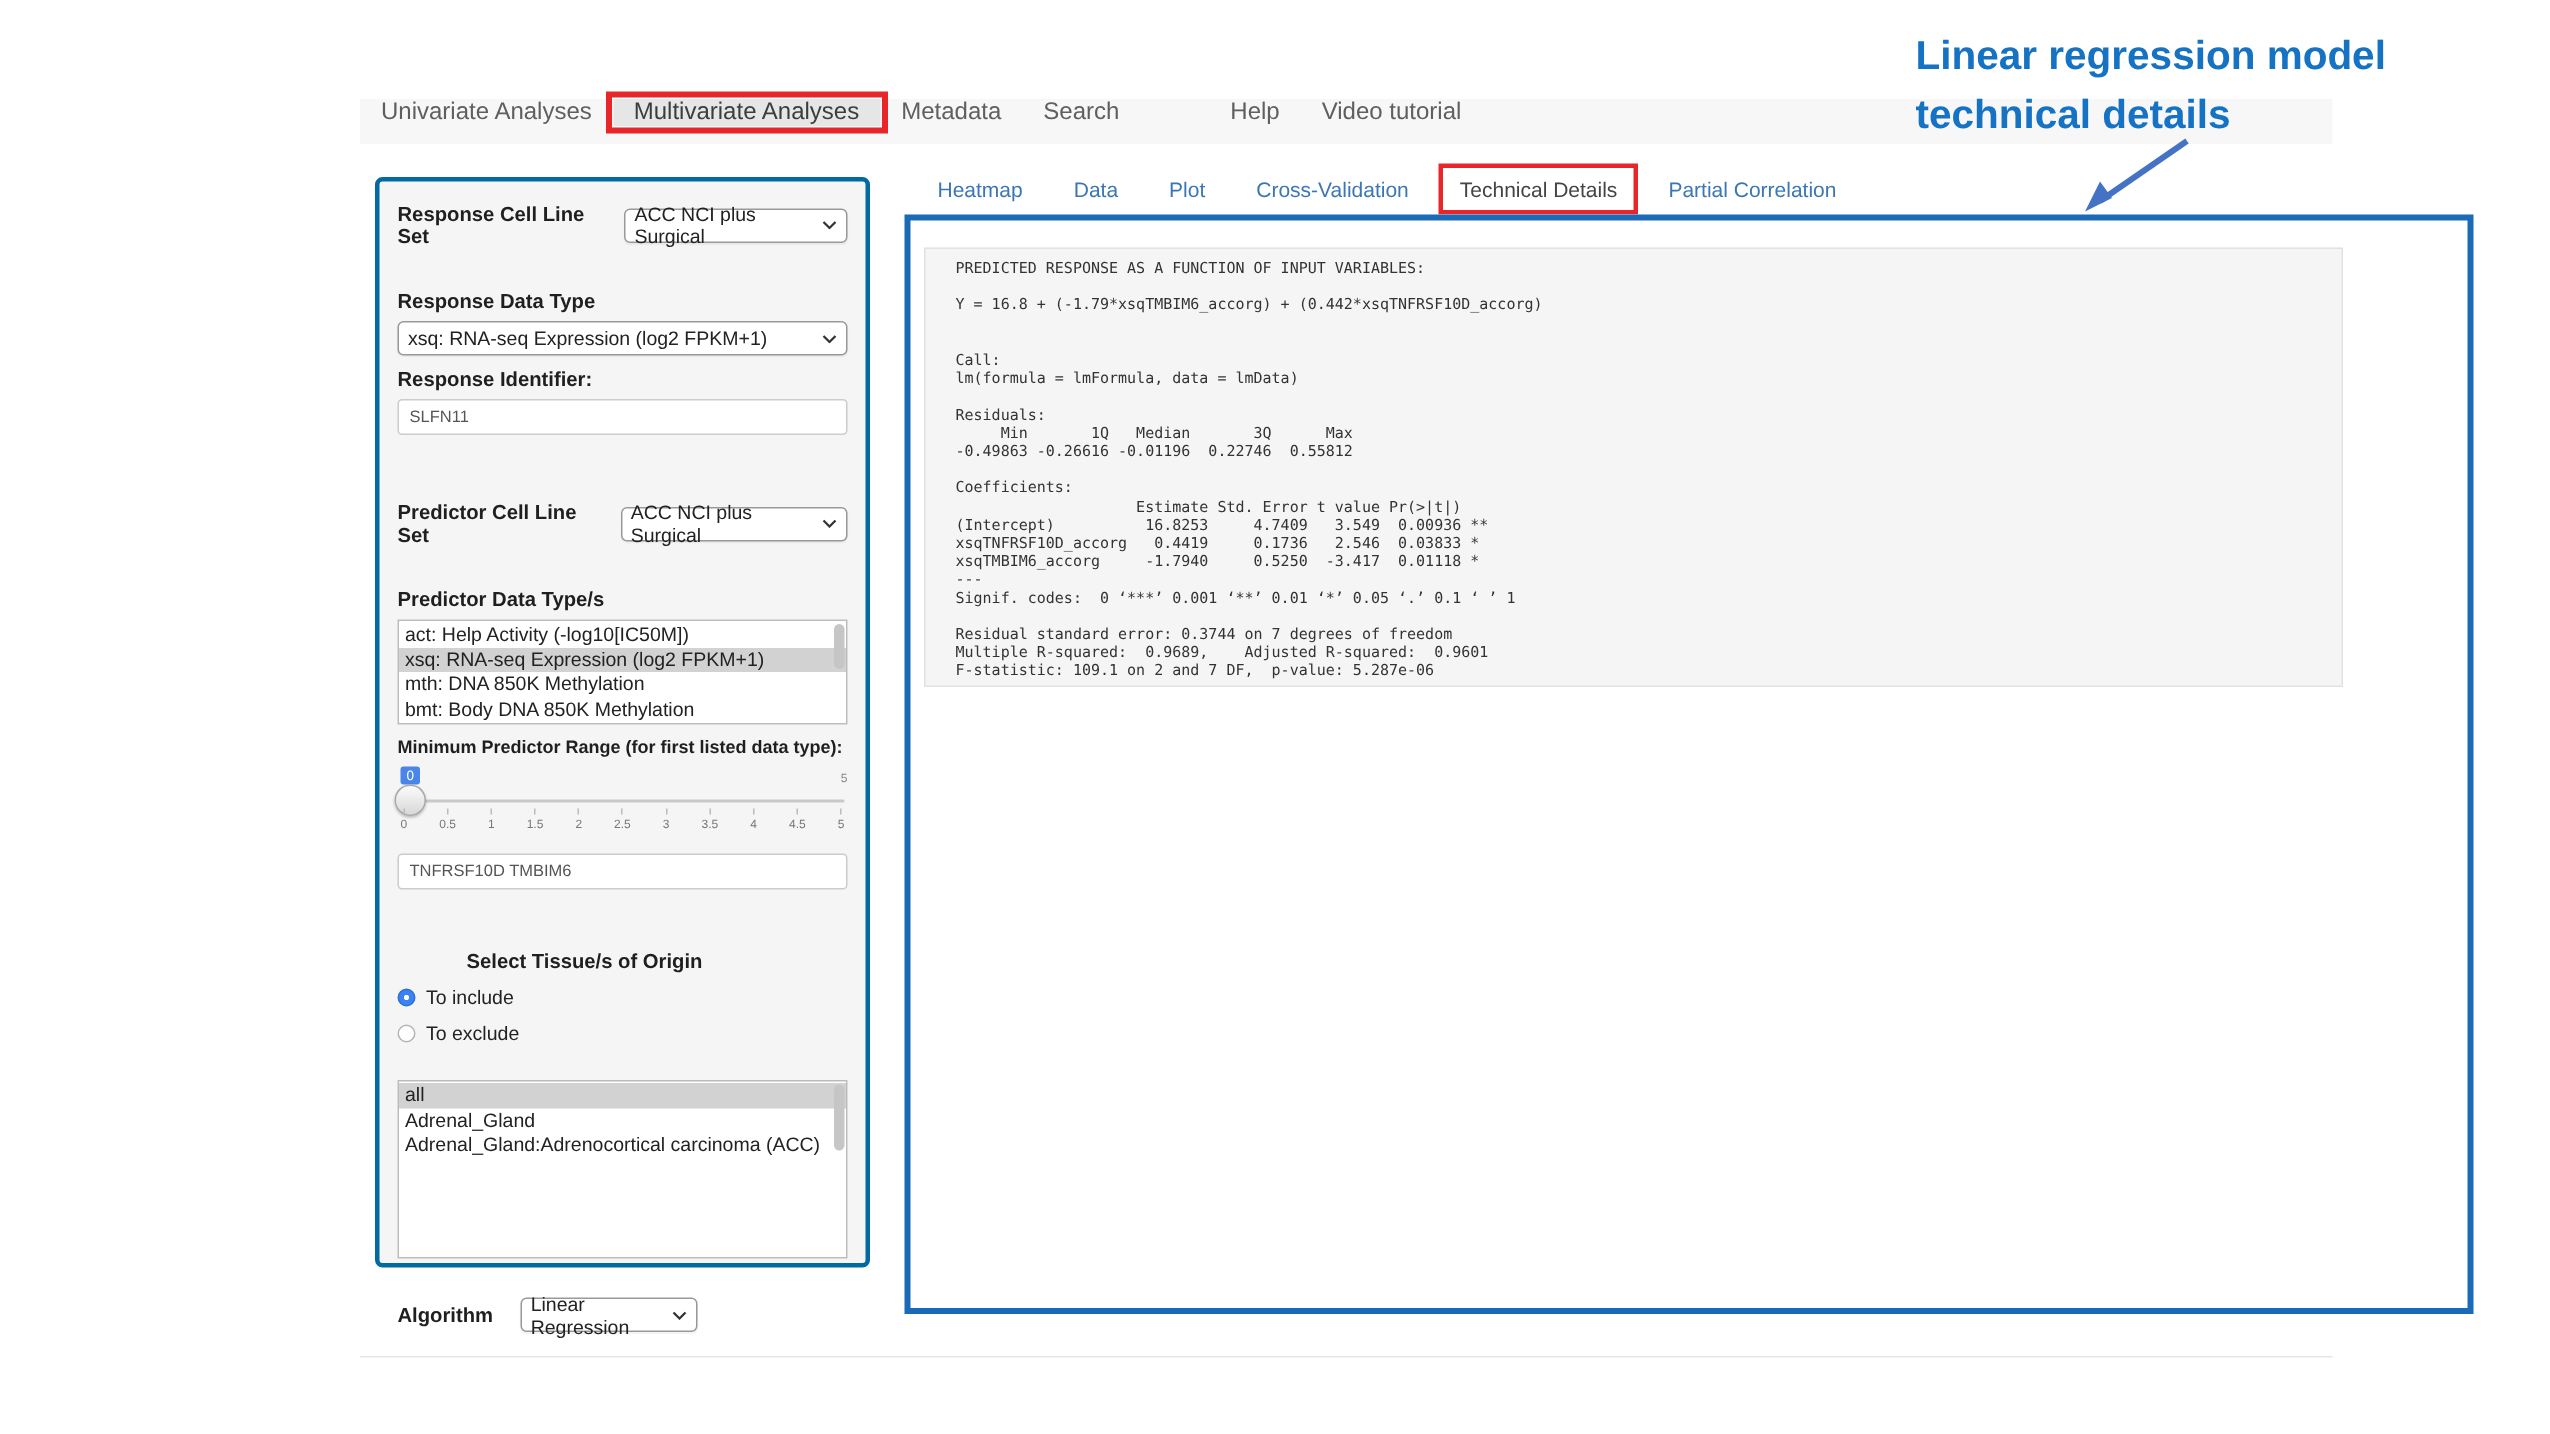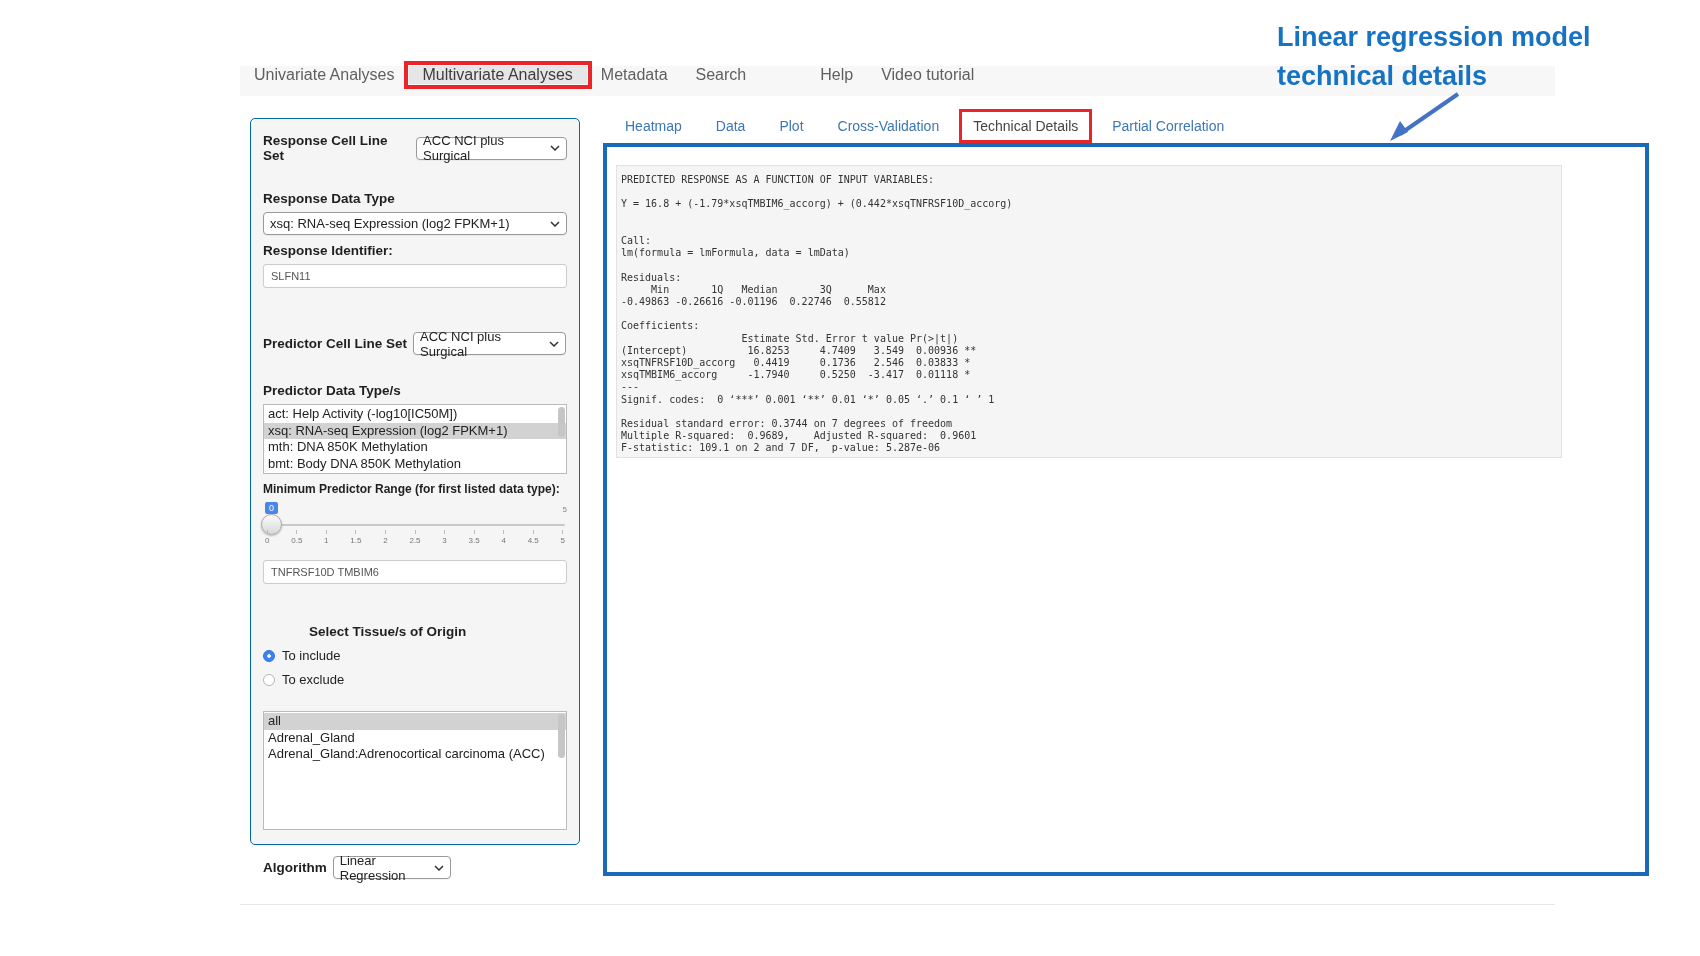--- a/index.html
+++ b/index.html
@@ -27,36 +27,36 @@
   
   .annotation-title {
     position:absolute; left:1277px; top:18px; width:420px;
     font-size:27px; line-height:39px; font-weight:bold; color:#1673c4;
   }
   .annotation-arrow { position:absolute; left:1378px; top:88px; }
 
   
   .sidebar {
     position:absolute; left:250px; top:118px; width:330px; height:727px;
-    background:#f5f5f5; border:1px solid #0369a1; border-radius:5px;
+    background:#f5f5f5; border:3px solid #0369a1; border-radius:5px;
     padding:14px 12px; font-size:13px;
   }
   .lbl { font-weight:bold; color:#1f1f1f; font-size:13.5px; }
   .lbl.small { font-size:12px; white-space:nowrap; }
   .inline-row { display:flex; align-items:center; gap:6px; }
   .select {
     display:inline-flex; align-items:center; justify-content:space-between;
     background:#fff; border:1px solid #999; border-radius:4px;
     height:23px; padding:0 6px; font-size:13px; color:#222; cursor:pointer;
     box-shadow:0 1px 1px rgba(0,0,0,.05);
   }
   .select .chev { margin-left:6px; display:flex; align-items:center; }
   .select.w-cellline { width:153px; }
   .select.full { width:100%; margin-top:6px; }
-  .select.w-algo { width:118px; }
+  .select.w-algo { width:118px;margin-left:12px; }
   .text-input {
     width:100%; height:24px; border:1px solid #ccc; border-radius:3px;
     background:#fff; padding:0 7px; font-size:11px; color:#555;
     font-family:"Liberation Sans", sans-serif; margin-top:6px;
   }
   .listbox {
     position:relative; background:#fff; border:1px solid #bbb;
     margin-top:6px; padding:1px 0; overflow:hidden;
   }
   .listbox .opt { padding:0 4px; line-height:16.5px; font-size:13px; color:#222; cursor:pointer; }
@@ -95,21 +95,21 @@
     outline:3px solid #e8262a; outline-offset:0;
   }
 
   .blue-panel {
     position:absolute; left:603px; top:143px; width:1046px; height:733px;
     border:4px solid #1a6ab8; background:#fff;
   }
   .pre-output {
     position:absolute; left:9px; top:8px; width:946px; height:293px;
     background:#f5f5f5; border:1px solid #e2e2e2;
-    padding:8px 4px; overflow:hidden;
+    padding:8px 20px; overflow:hidden;
     font-family:"DejaVu Sans Mono", monospace; font-size:10px; line-height:12.2px;
     white-space:pre; color:#333;
   }
 
   .bottom-divider { position:absolute; left:240px; top:904px; width:1315px; height:1px; background:#e6e6e6; }
 
   .mt28 { margin-top:28px; } .mt44 { margin-top:44px; } .mt8 { margin-top:8px; }
   .mt16 { margin-top:16px; } .mt40 { margin-top:40px;margin-left:46px; } .mt24 { margin-top:24px; }
   .mt26 { margin-top:26px; display:flex; align-items:center; gap:6px; }
 </style>

